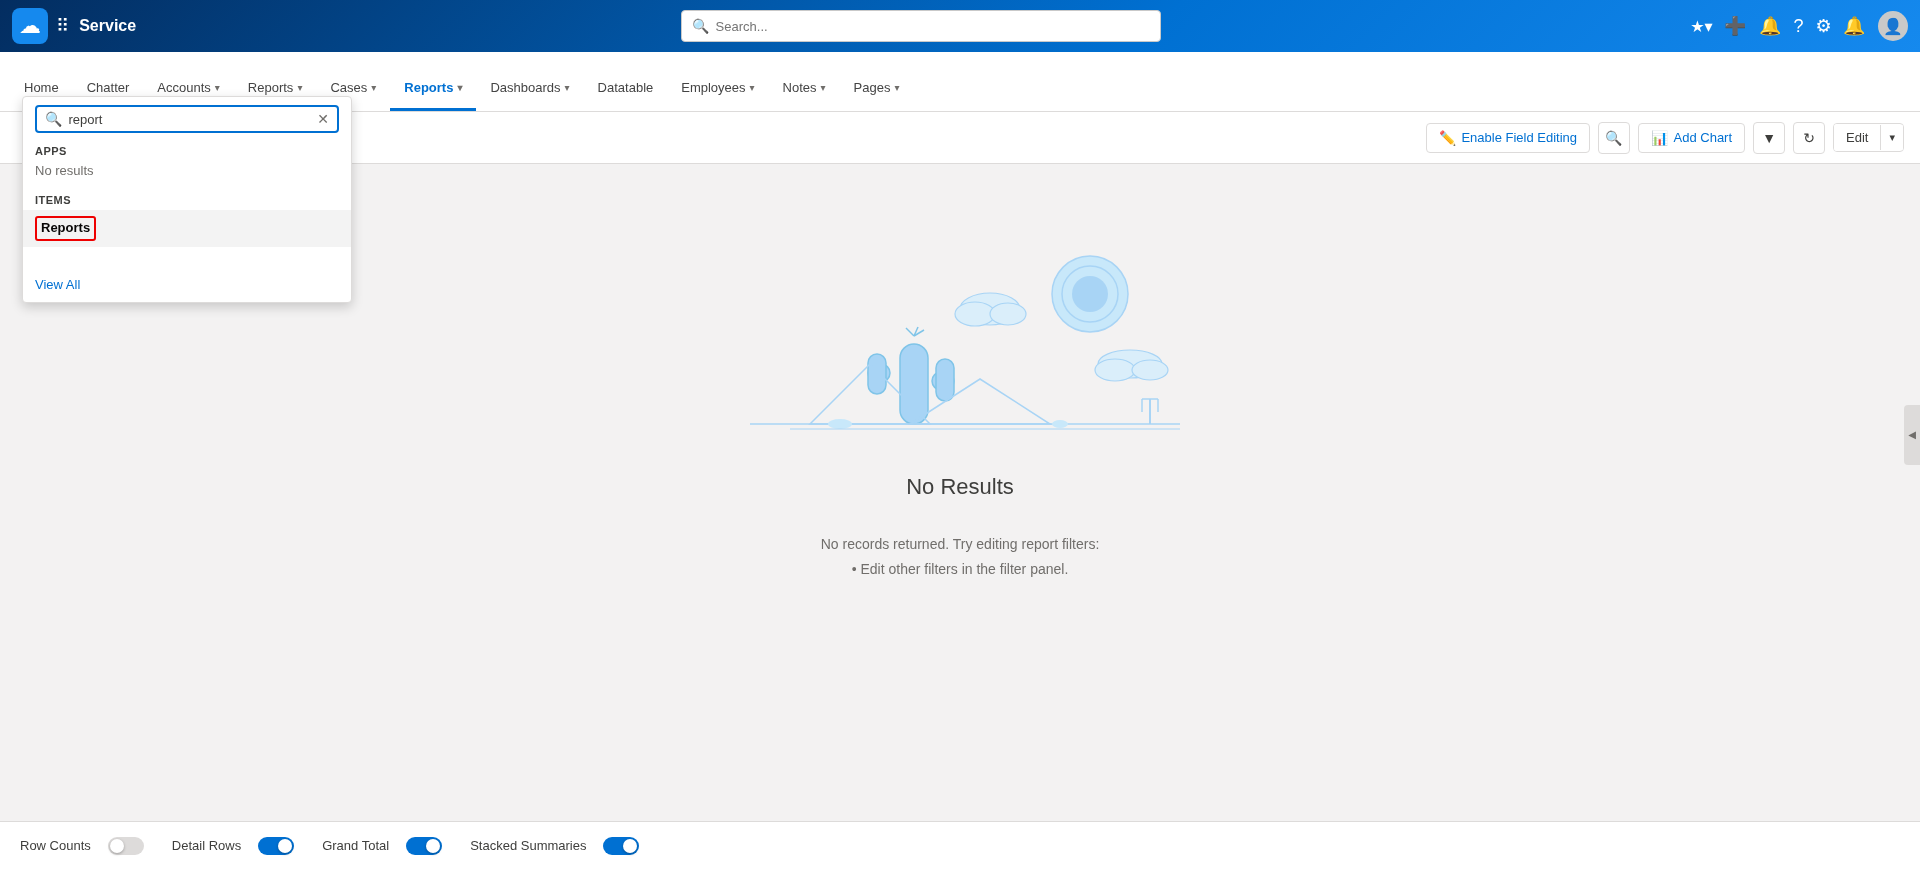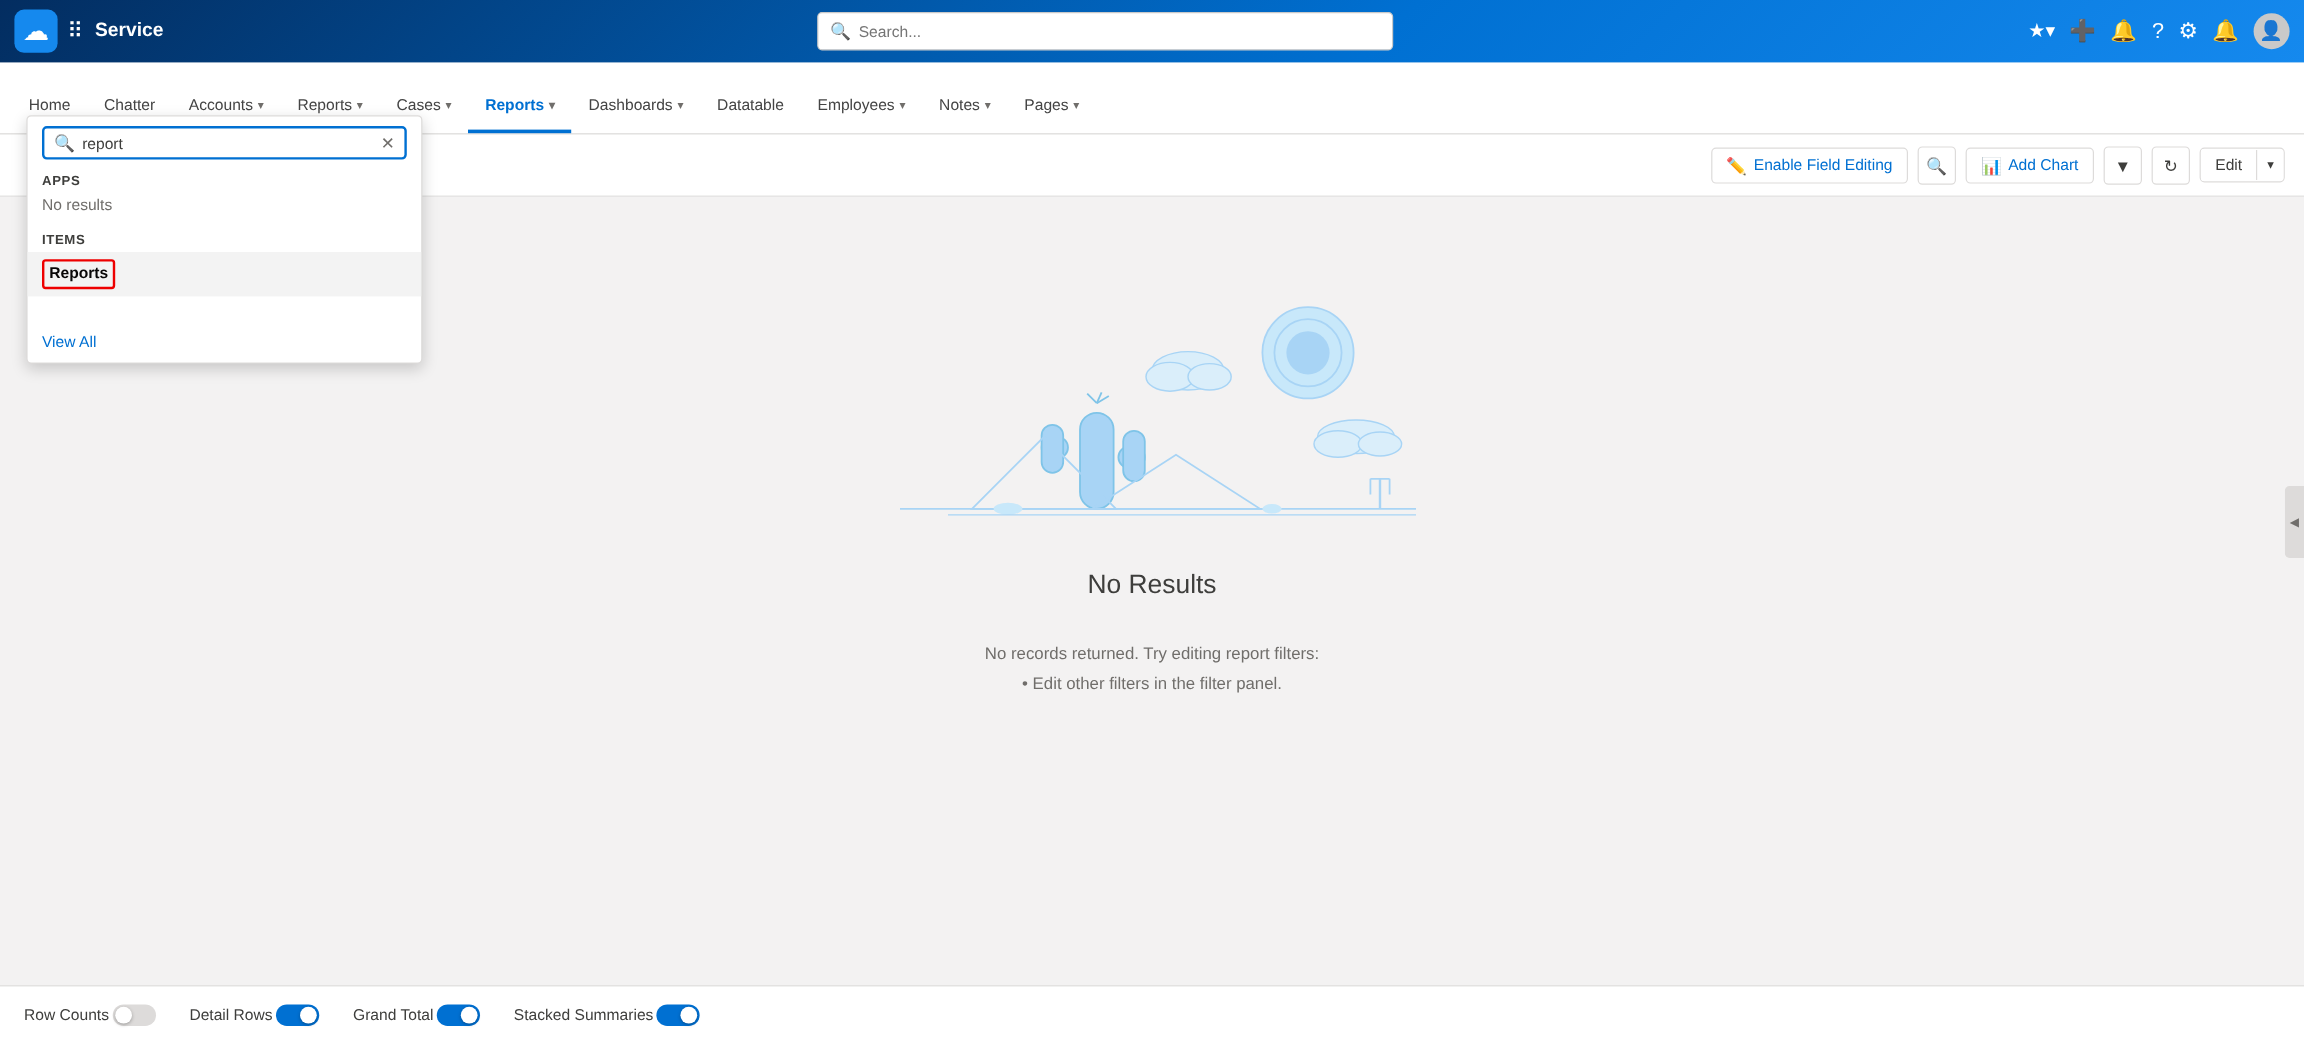--- a/index.html
+++ b/index.html
@@ -290,21 +290,21 @@
       right: 0;
       height: 48px;
       background: white;
       border-top: 1px solid #dddbda;
       display: flex;
       align-items: center;
       padding: 0 20px;
       gap: 28px;
     }
     .bottom-item {
-      display: flex; align-items: center; gap: 3px;
+      display: flex; align-items: center; gap: 17px;
       font-size: 13px;
       color: #3e3e3c;
     }
     
     .toggle-wrap {
       position: relative;
       width: 36px; height: 18px;
       flex-shrink: 0;
     }
     .toggle-track {

